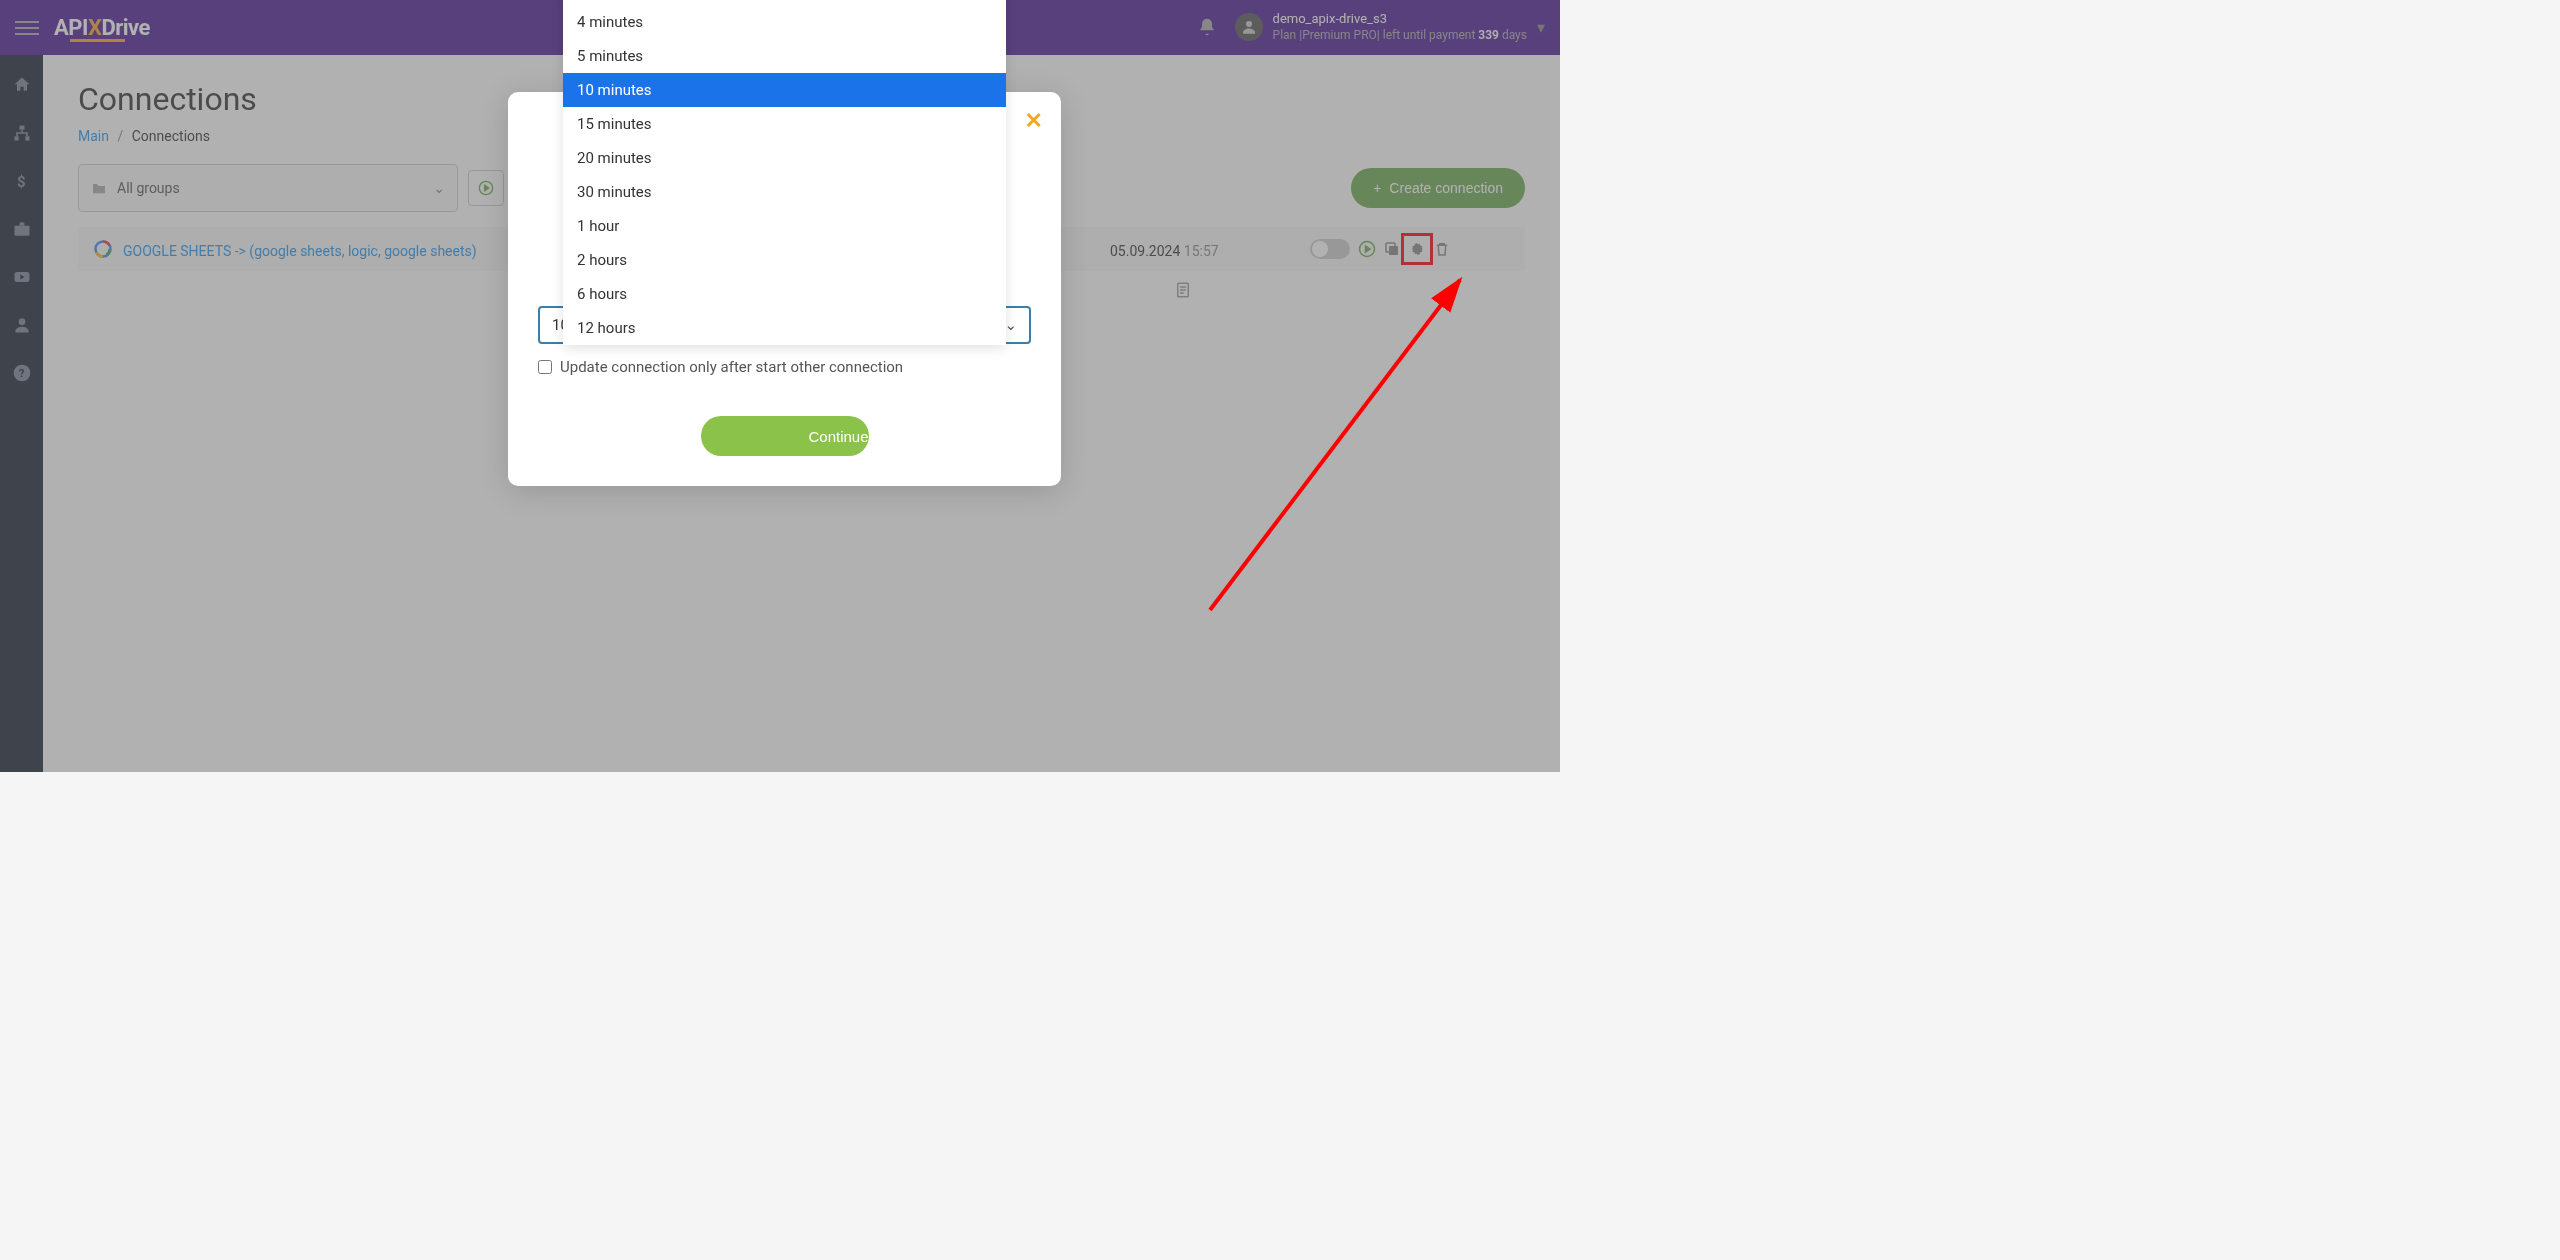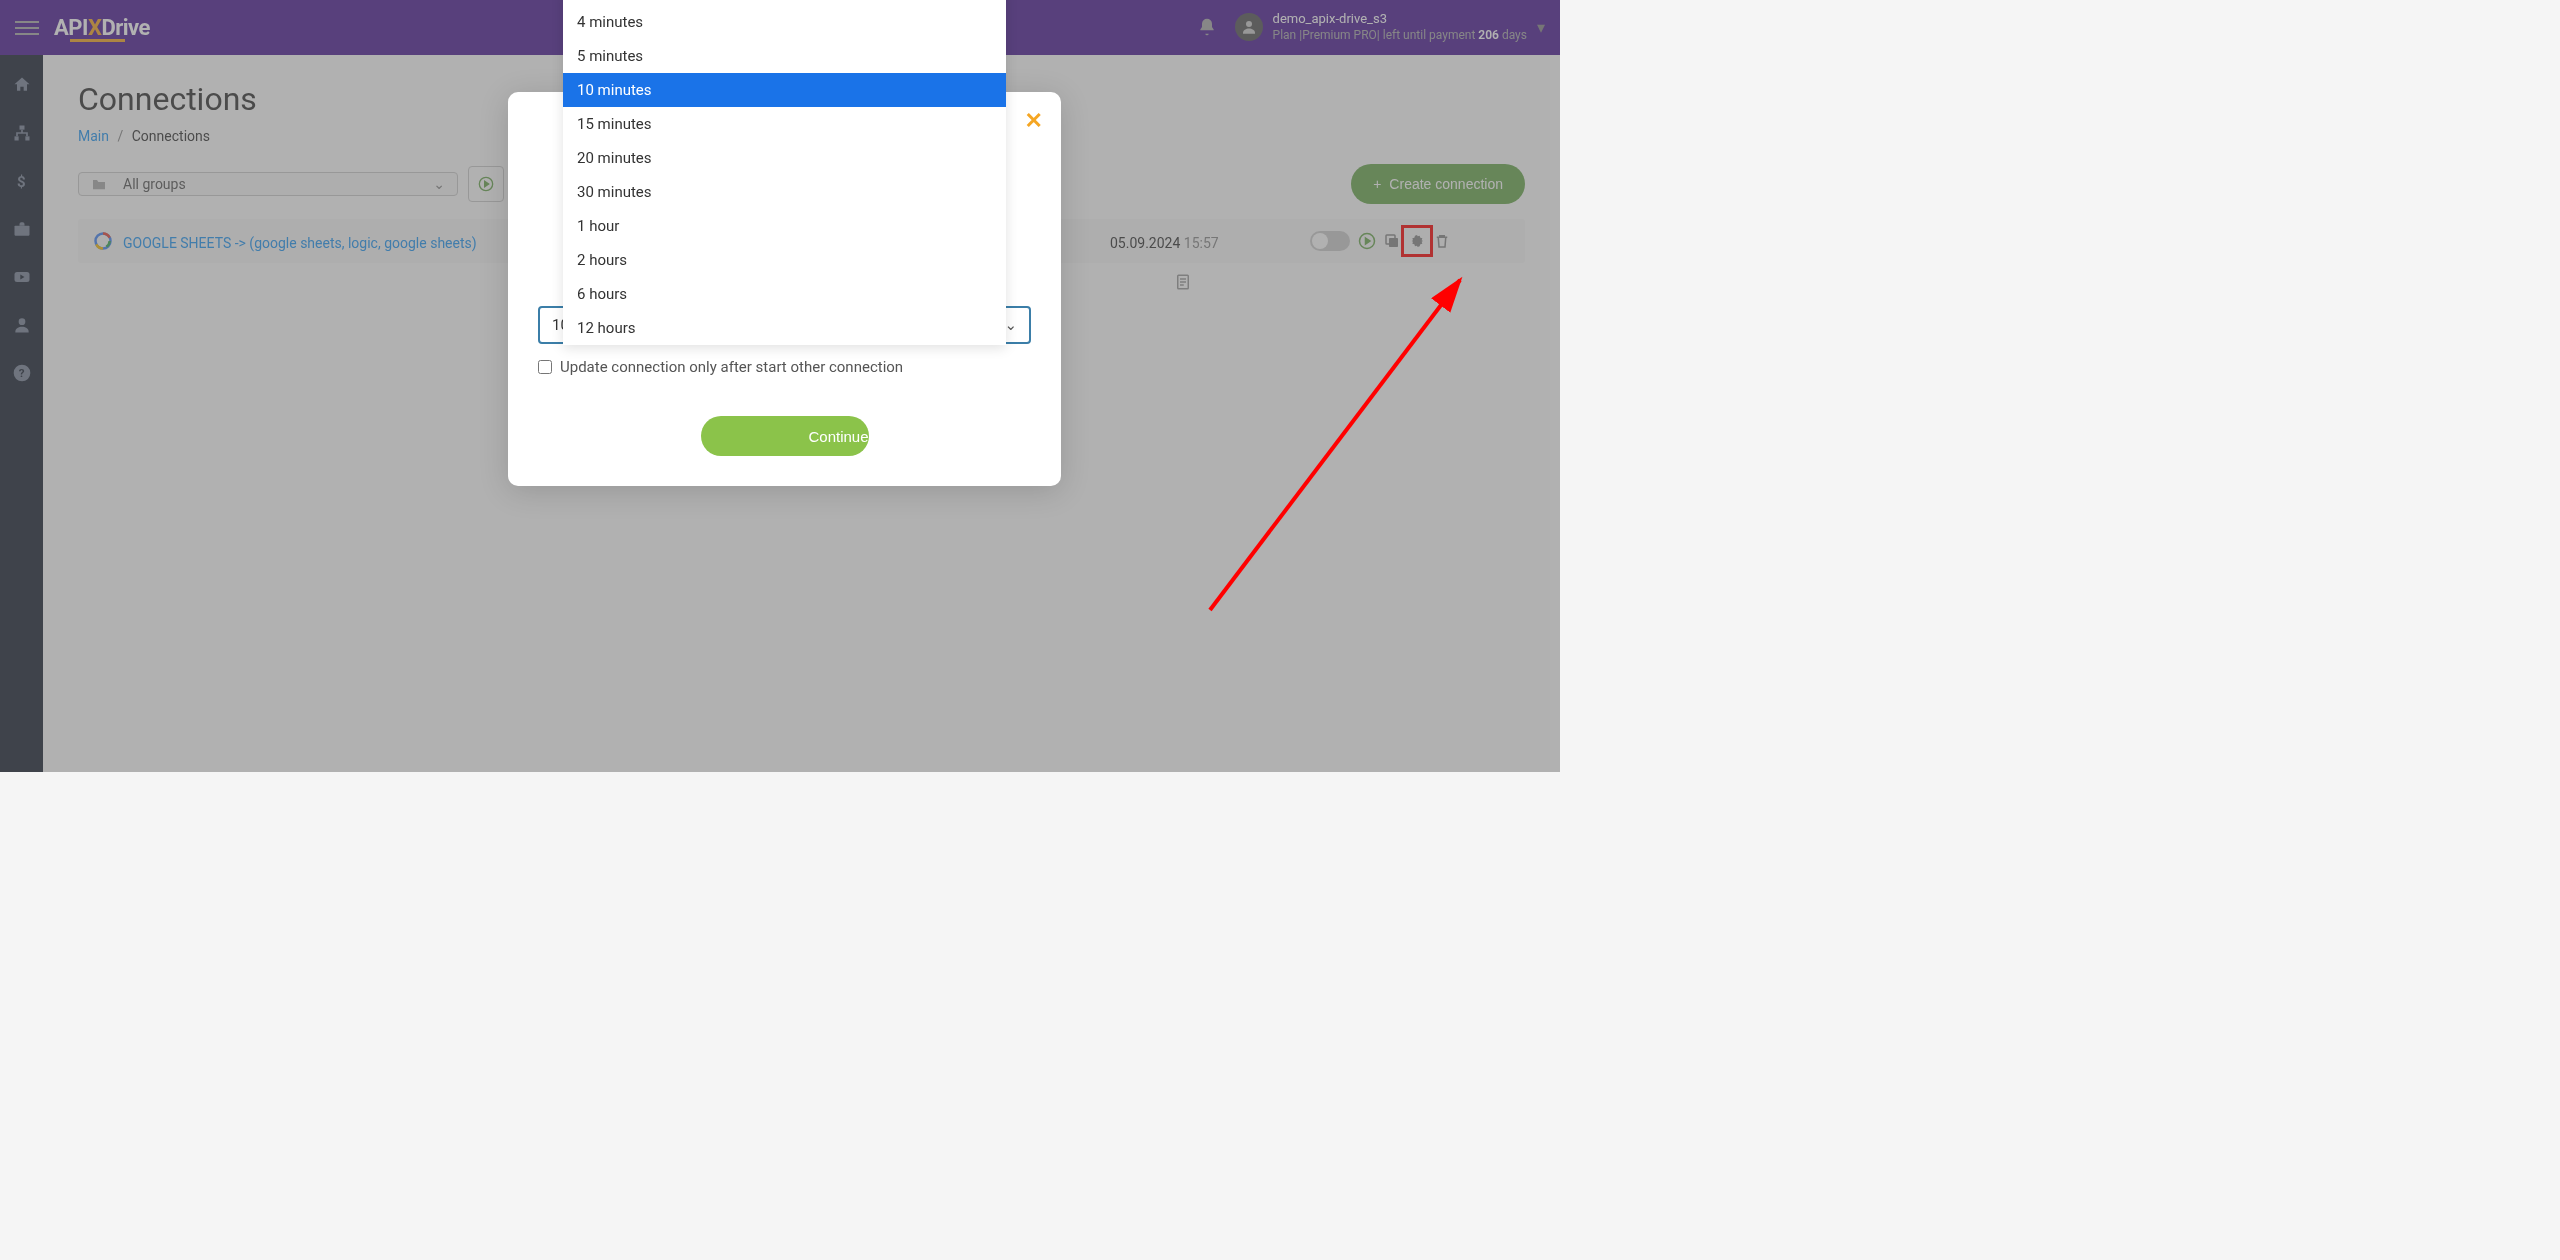--- a/index.html
+++ b/index.html
@@ -29,21 +29,21 @@
 .sidebar .sb-icon { width: 20px; height: 20px; color: #7a8499; cursor: pointer; }
 
 
 .main { position: absolute; left: 43px; top: 55px; right: 0; bottom: 0; background: #fff; padding: 25px 35px; }
 .page-title { font-size: 32px; font-weight: 400; color: #333; margin-bottom: 10px; }
 .breadcrumb { font-size: 14px; color: #333; margin-bottom: 20px; }
 .breadcrumb a { color: #2196f3; text-decoration: none; }
 .breadcrumb .sep { color: #888; margin: 0 5px; }
 
 .toolbar { display: flex; align-items: center; gap: 10px; margin-bottom: 15px; }
-.group-select { flex: 0 0 380px; height: 24px; border: 1px solid #ccc; border-radius: 4px; background: #f8f8f8; display: flex; align-items: center; padding: 0 12px; color: #555; font-size: 14px; gap: 16px; }
+.group-select { flex: 0 0 380px; height: 48px; border: 1px solid #ccc; border-radius: 4px; background: #f8f8f8; display: flex; align-items: center; padding: 0 12px; color: #555; font-size: 14px; gap: 10px; }
 .group-select .chev-d { margin-left: auto; color: #888; }
 .play-btn { width: 36px; height: 36px; border: 1px solid #ccc; border-radius: 4px; display: flex; align-items: center; justify-content: center; color: #6aa84f; }
 .create-btn { margin-left: auto; height: 40px; padding: 0 22px; background: #6aa84f; color: #fff; border: none; border-radius: 20px; font-size: 14px; font-weight: 500; display: flex; align-items: center; gap: 8px; cursor: pointer; }
 
 .table-head { display: flex; padding: 10px 15px; font-size: 11px; font-weight: 600; color: #888; letter-spacing: 0.5px; }
 .col-name { flex: 1; }
 .col-interval { width: 150px; }
 .col-date { width: 200px; }
 .col-auto { width: 200px; }
 
@@ -108,21 +108,21 @@
     <div class="user-block">
       <div class="avatar">
         <svg width="18" height="18" viewBox="0 0 24 24" fill="#ccc">
             <circle cx="12" cy="8" r="4"></circle>
             <path d="M4 20c0-4 4-6 8-6s8 2 8 6v1H4z"></path>
           </svg>
       </div>
       <div class="user-info">
         <div class="uname">demo_apix-drive_s3</div>
         <div class="plan">
-          <span>Plan |</span><span>Premium PRO</span><span>| left until payment </span><span class="days">206</span><span> days</span>
+          <span>Plan |</span><span>Premium PRO</span><span>| left until payment </span><span class="days">339</span><span> days</span>
         </div>
       </div>
       <span class="chev">▾</span>
     </div>
   </div>
 </div>
 
 <div class="sidebar">
   <svg class="sb-icon" viewBox="0 0 24 24" fill="currentColor">
       <path d="M12 3l9 8h-3v8h-4v-5h-4v5H6v-8H3z"></path>

